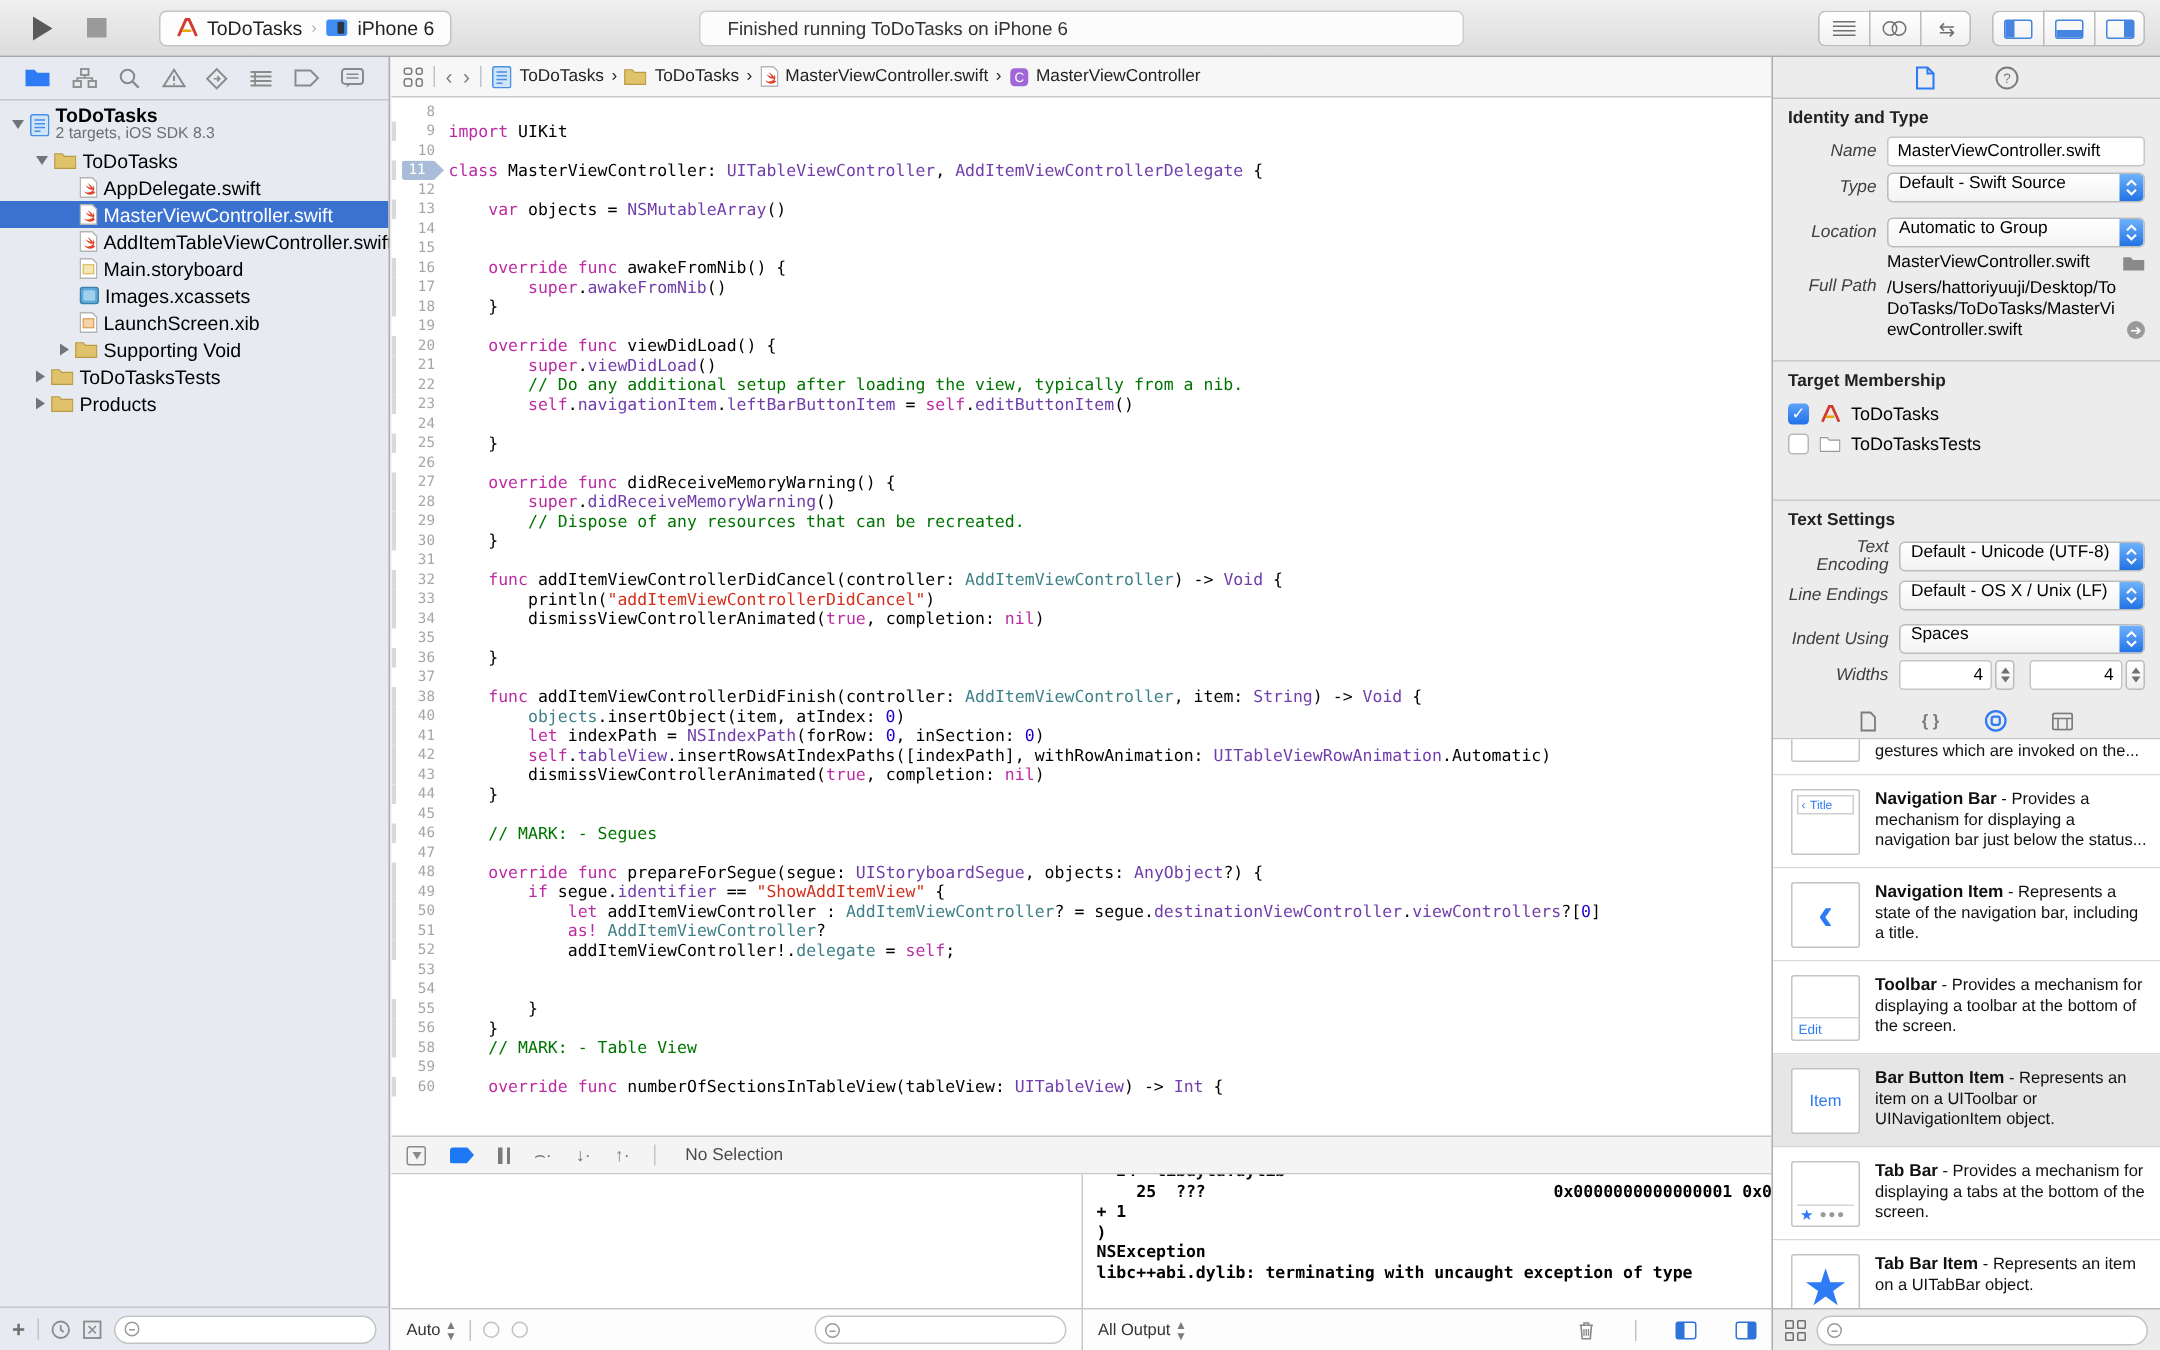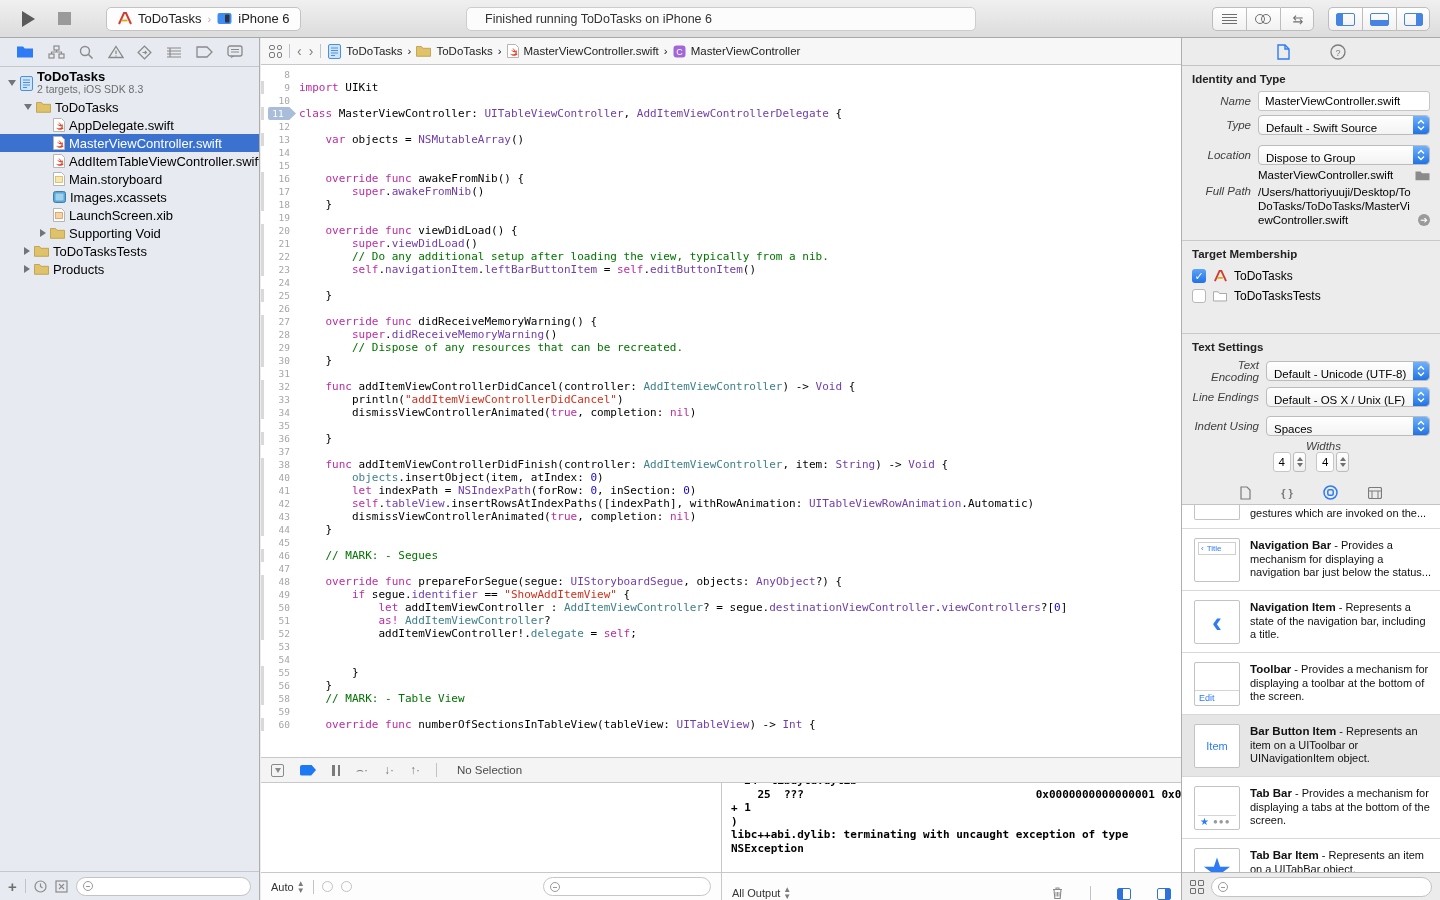--- a/index.html
+++ b/index.html
@@ -96,38 +96,38 @@
     font-size:11px; font-weight:bold; line-height:13.5px; }
   .console div { white-space:pre; }
   .console div:first-child { margin-top:-9px; }
   .debugbottom { flex:none; height:28px; border-top:1px solid #c8c8c8; display:flex; background:#fdfdfd; }
   .vars-bottom { width:461px; flex:none; border-right:1px solid #c8c8c8; display:flex; align-items:center; padding:0 10px; gap:8px; }
   .scope { font-size:11px; color:#333; display:flex; align-items:center; gap:3px; }
   .updown { color:#7b7b7b; font-size:8px; line-height:7px; display:inline-block; }
   .dim-circ { width:11px; height:11px; border:1.2px solid #c2c2c2; border-radius:50%; }
   .vars-filter { margin-left:auto; width:168px; height:19px; background:#fff; border:1px solid #c6c6c6; border-radius:10px;
     display:flex; align-items:center; padding:0 6px; }
-  .console-bottom { flex:1; display:flex; align-items:flex-end; padding:0 10px; gap:26px; font-size:11.5px; color:#222; }
+  .console-bottom { flex:1; display:flex; align-items:center; padding:0 10px; gap:26px; font-size:11.5px; color:#222; }
   .trash { margin-left:auto; }
   .mini-pane { width:14px; height:12px; border:1.5px solid #2f72d9; border-radius:2px; position:relative; }
   .mini-pane i { position:absolute; background:#2f72d9; top:0; bottom:0; }
   .mini-pane.l i { left:0; width:5px; } .mini-pane.r i { right:0; width:5px; }
 
   
   .inspector { position:absolute; top:38px; right:0; width:259px; bottom:0; background:#ececec; border-left:1px solid #aeaeae;
     display:flex; flex-direction:column; }
   .insp-tabs { flex:none; height:28px; border-bottom:1px solid #c3c3c3; display:flex; align-items:center; justify-content:center; gap:40px; }
   .section { padding:7px 10px 9px; border-bottom:1px solid #c9c9c9; }
   .sec-h { font-weight:bold; font-size:11.5px; color:#222; margin-bottom:6px; }
   .form-row { display:flex; align-items:center; margin-bottom:4px; }
   .f-label { width:66px; flex:none; text-align:right; font-size:11.5px; color:#3f3f3f; padding-right:7px;font-style:italic; }
   .txt-field { flex:1; height:20px; background:#fff; border:1px solid #c6c6c6; border-radius:3px;
     font-size:11.5px; padding:0 6px; display:flex; align-items:center; }
   .popup { flex:1; height:20px; background:linear-gradient(#ffffff,#f3f3f3); border:1px solid #bcbcbc; border-radius:4px;
-    display:flex; align-items:flex-end; font-size:11.5px; padding-left:7px; position:relative; overflow:hidden; }
+    display:flex; align-items:flex-start; font-size:11.5px; padding-left:7px; position:relative; overflow:hidden; }
   .popup .cap { position:absolute; right:0; top:0; bottom:0; width:16px; background:linear-gradient(#6fb1fc,#2173e4);
     border-radius:0 3px 3px 0; display:flex; flex-direction:column; align-items:center; justify-content:center; color:#fff; }
   .cap svg { display:block; }
   .file-line { font-size:11.5px; display:flex; align-items:center; margin:2px 0 4px; }
   .fullpath { font-size:11.5px; line-height:14px; word-break:break-all; position:relative; padding-right:16px; }
   .go-arrow { position:absolute; right:0; bottom:1px; width:12px; height:12px; border-radius:50%; background:#9a9a9a;
     color:#fff; font-size:9px; line-height:12px; text-align:center; }
   .tm-row { display:flex; align-items:center; gap:7px; height:20px; font-size:12px; }
   .chk { width:14px; height:14px; border-radius:3px; flex:none; }
   .chk.on { background:linear-gradient(#5ea4f8,#2070e8); color:#fff; font-size:11px; line-height:14px; text-align:center; }
@@ -736,22 +736,22 @@
       <span class="no-sel">No Selection</span>
     </div>
 
     <div class="debugpanes">
       <div class="vars"></div>
       <div class="console" id="console">
           <div>  24  libdyld.dylib</div>
           <div>    25  ???                                   0x0000000000000001 0x0</div>
           <div>+ 1</div>
           <div>)</div>
+          <div>NSException</div>
           <div>libc++abi.dylib: terminating with uncaught exception of type</div>
-          <div>NSException</div>
         </div>
     </div>
 
     <div class="debugbottom">
       <div class="vars-bottom">
         <span class="scope">
           <span>Auto</span>
           <span class="updown">▲<br>▼</span>
         </span>
         <span class="vsep"></span>
@@ -813,21 +813,21 @@
               <svg width="8" height="12" viewBox="0 0 8 12">
                 <path d="M1 4.5 l3 -3 l3 3 M1 7.5 l3 3 l3 -3" fill="none" stroke="#fff" stroke-width="1.4"></path>
               </svg>
             </span>
         </span>
       </div>
       <div style="height:6px;"></div>
       <div class="form-row">
         <span class="f-label">Location</span>
         <span class="popup">
-          <span>Dispose to Group</span>
+          <span>Automatic to Group</span>
           <span class="cap">
               <svg width="8" height="12" viewBox="0 0 8 12">
                 <path d="M1 4.5 l3 -3 l3 3 M1 7.5 l3 3 l3 -3" fill="none" stroke="#fff" stroke-width="1.4"></path>
               </svg>
             </span>
         </span>
       </div>
       <div class="form-row file-line">
         <span class="f-label"></span>
         <span>MasterViewController.swift</span>
@@ -901,21 +901,21 @@
         <span class="f-label" style="width:74px">Indent Using</span>
         <span class="popup">
           <span>Spaces</span>
           <span class="cap">
               <svg width="8" height="12" viewBox="0 0 8 12">
                 <path d="M1 4.5 l3 -3 l3 3 M1 7.5 l3 3 l3 -3" fill="none" stroke="#fff" stroke-width="1.4"></path>
               </svg>
             </span>
         </span>
       </div>
-      <div class="form-row" style="margin-bottom:0;flex-direction:column;">
+      <div class="form-row" style="margin-bottom:0;">
         <span class="f-label" style="width:74px">Widths</span>
         <div class="widths-ctrls">
           <div class="num-wrap">
             <span class="num-field">4</span>
             <span class="stepper">
                 <i class="up"></i>
                 <i class="dn"></i>
               </span>
           </div>
           <div class="num-wrap">

